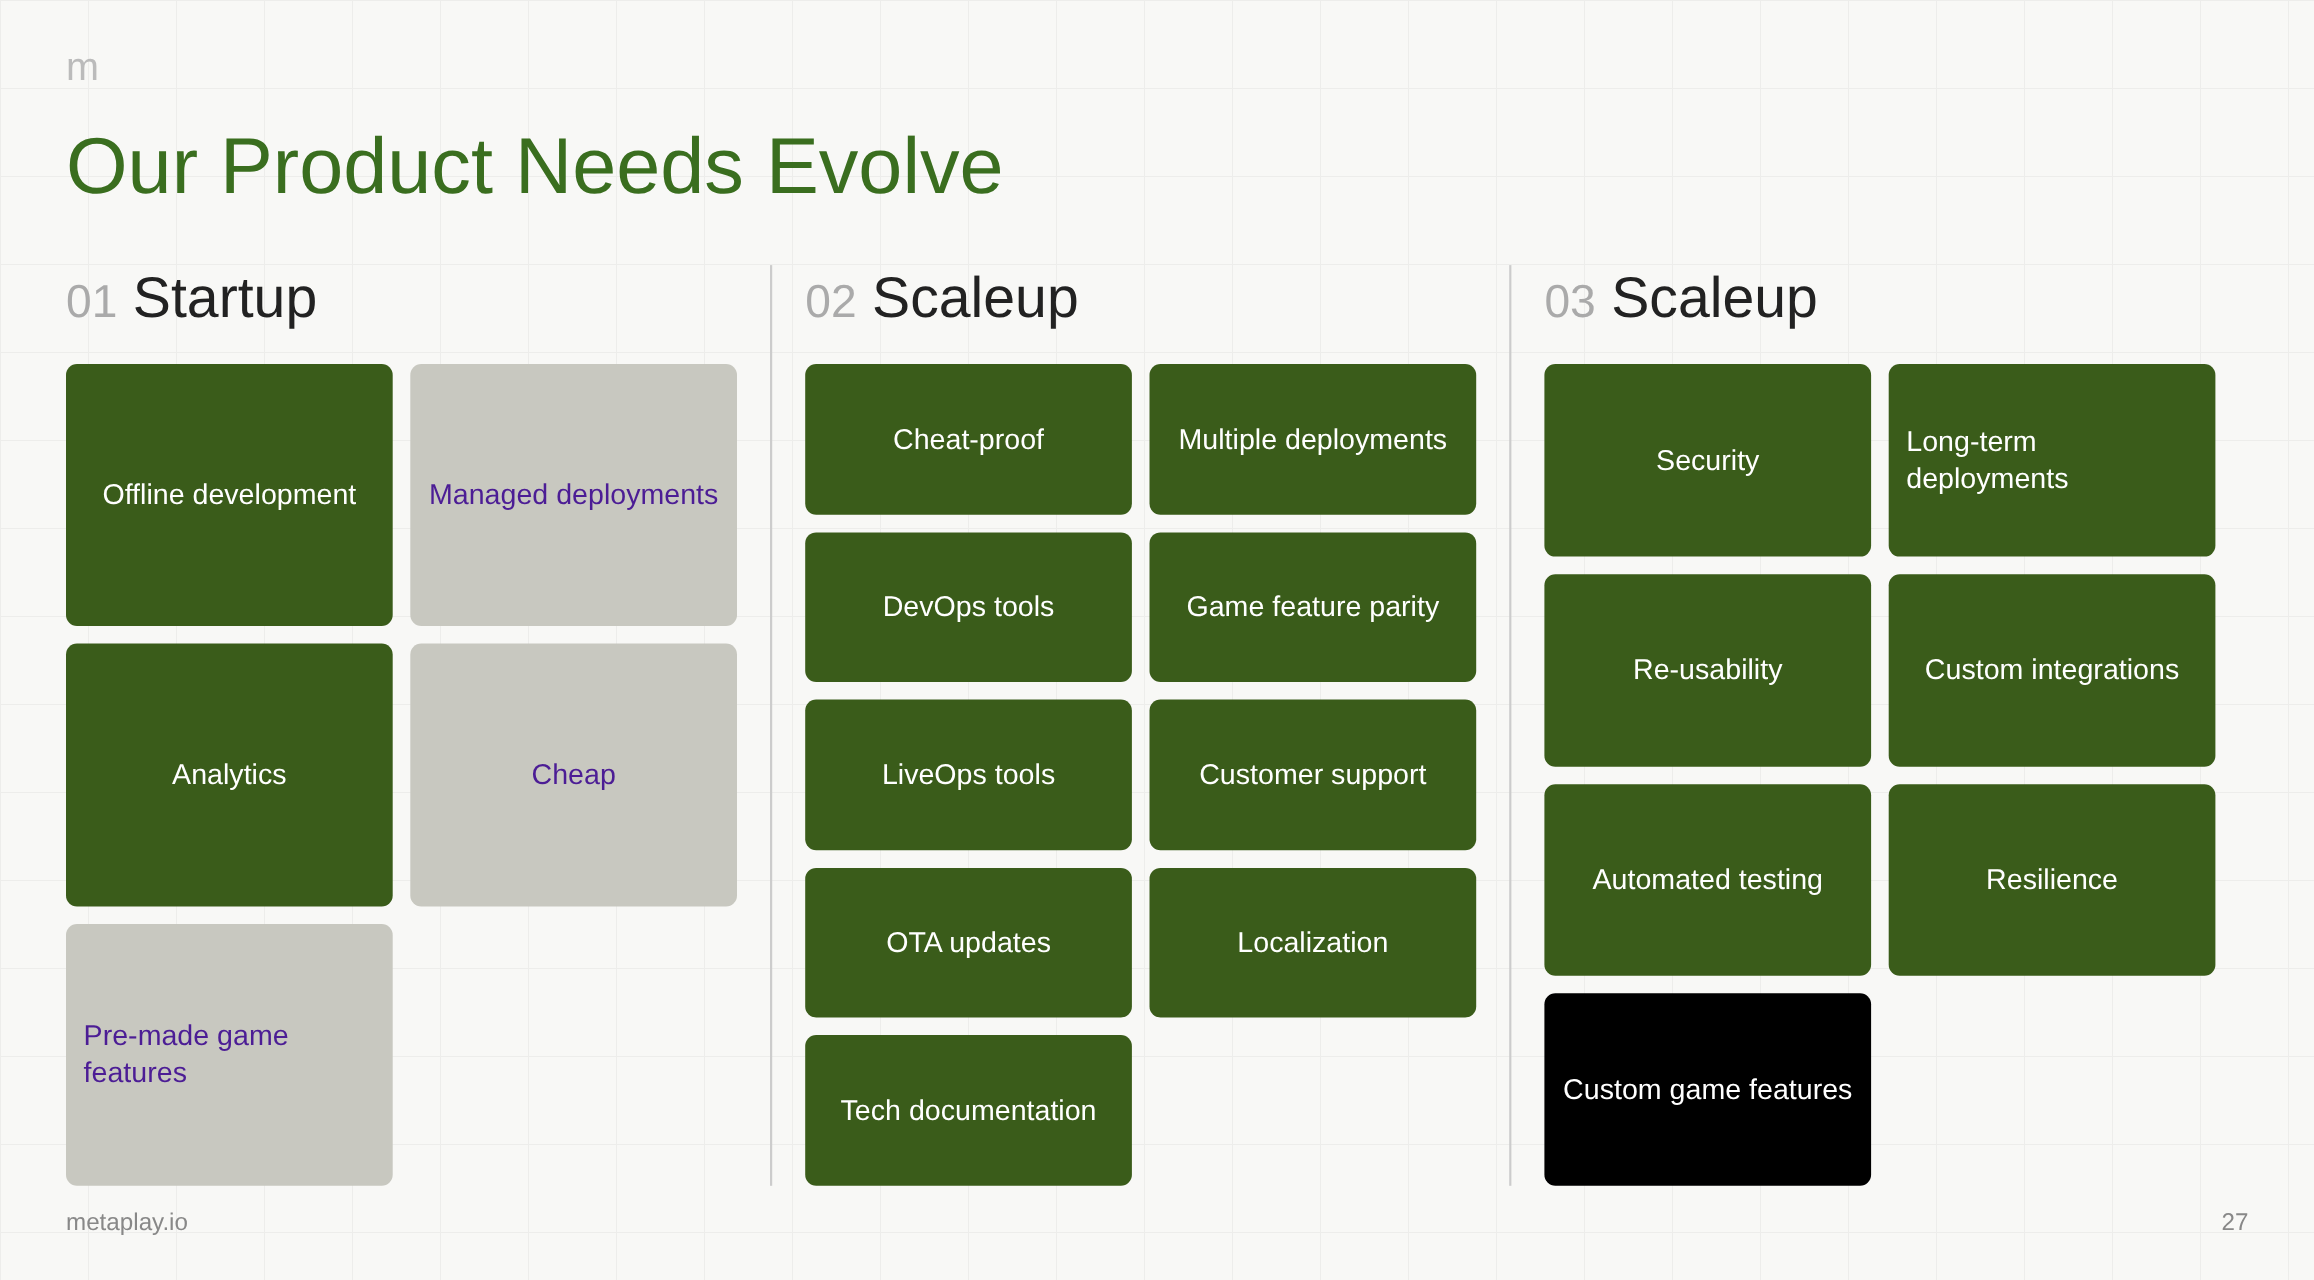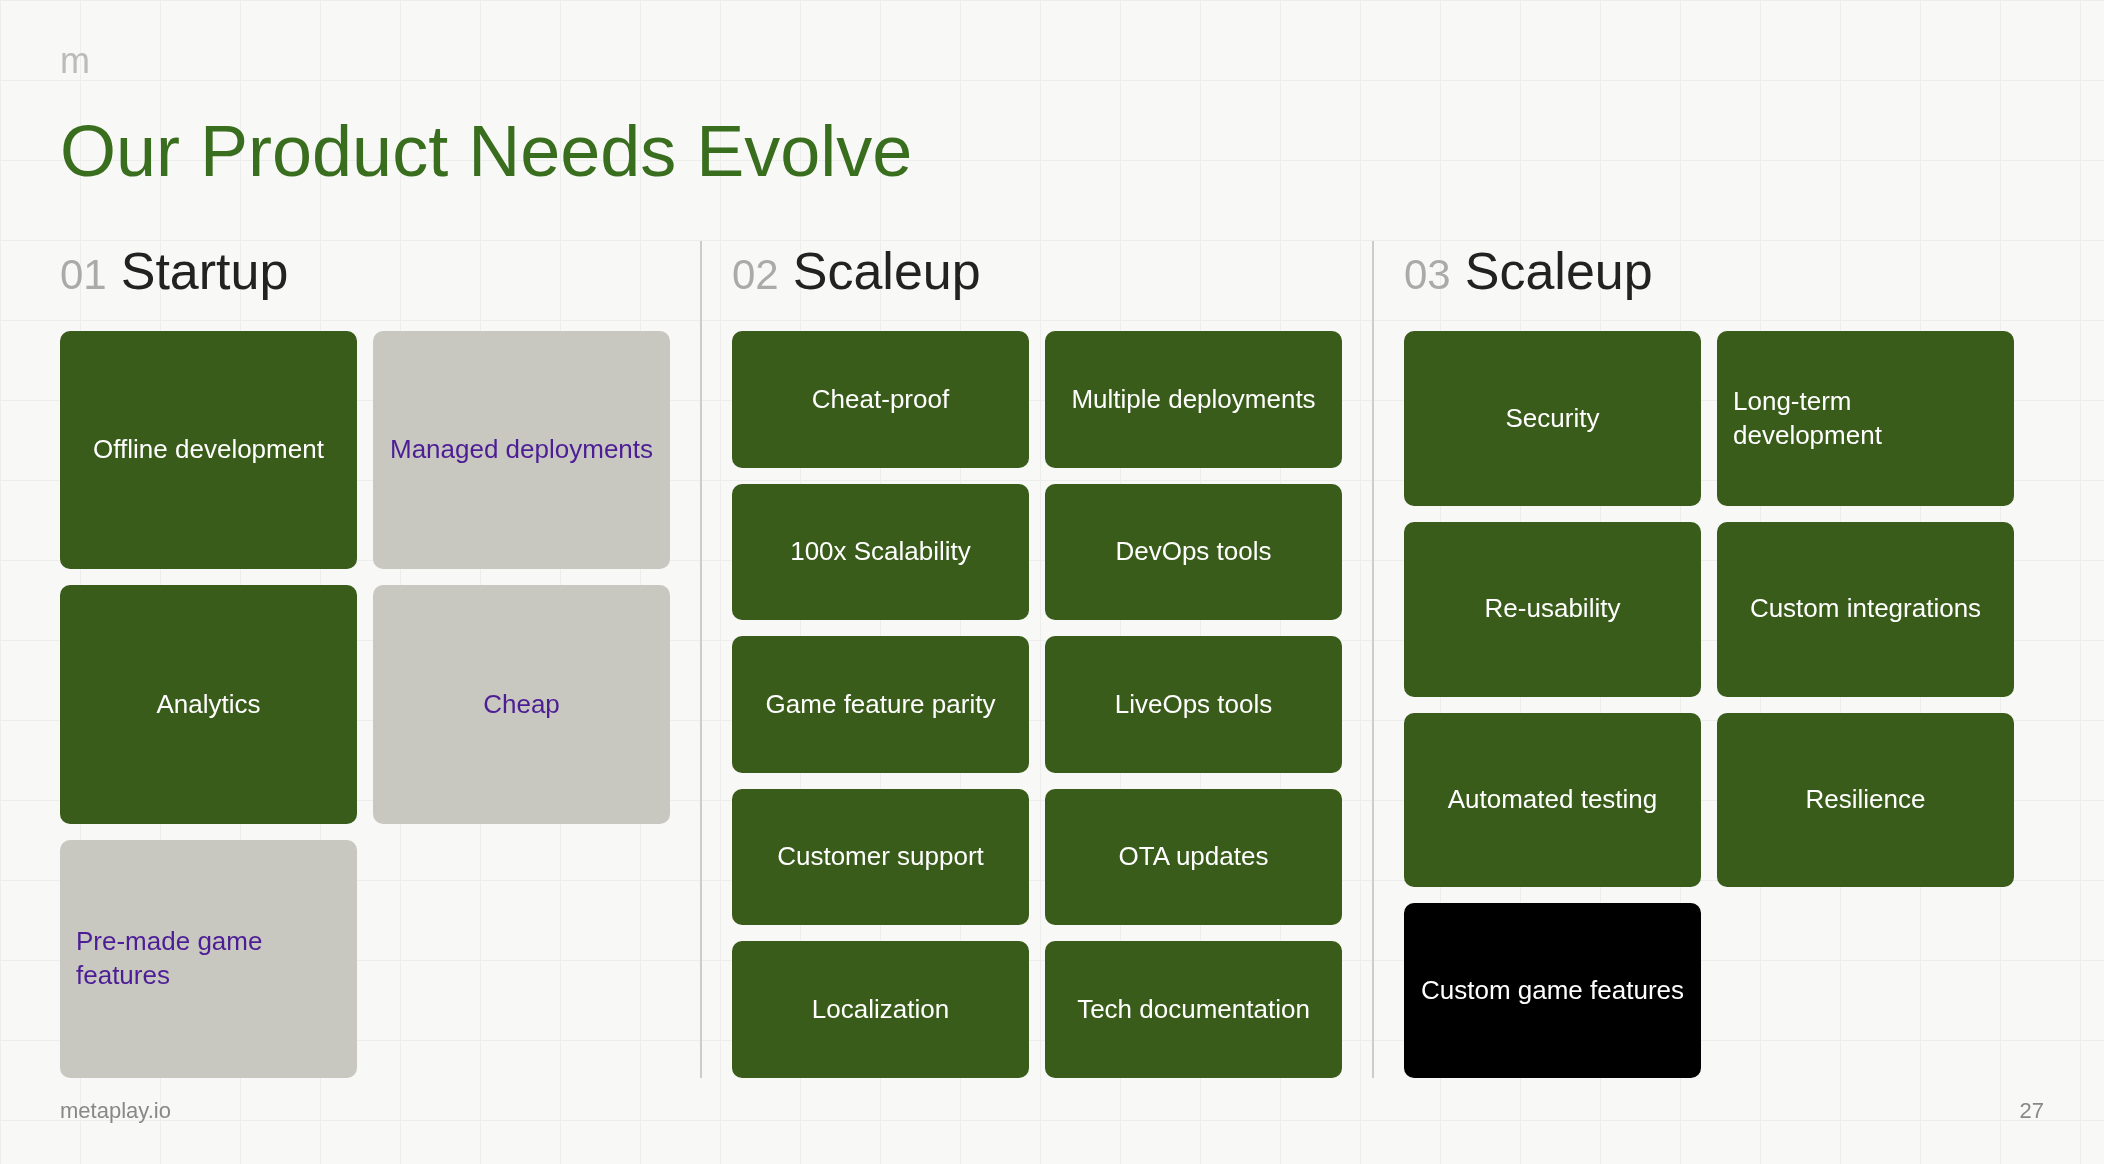--- a/index.html
+++ b/index.html
@@ -166,39 +166,38 @@
     </div>
 
     <div class="column">
       <div class="column-header">
         <span class="column-number">02</span>
         <span class="column-title">Scaleup</span>
       </div>
       <div class="grid">
         <div class="card card-green">Cheat-proof</div>
         <div class="card card-green">Multiple deployments</div>
-        <div class="card card-green">100x Scalability</div>
         <div class="card card-green">DevOps tools</div>
         <div class="card card-green">Game feature parity</div>
         <div class="card card-green">LiveOps tools</div>
         <div class="card card-green">Customer support</div>
         <div class="card card-green">OTA updates</div>
         <div class="card card-green">Localization</div>
         <div class="card card-green">Tech documentation</div>
       </div>
     </div>
 
     <div class="column">
       <div class="column-header">
         <span class="column-number">03</span>
         <span class="column-title">Scaleup</span>
       </div>
       <div class="grid">
         <div class="card card-green">Security</div>
-        <div class="card card-green">Long-term development</div>
+        <div class="card card-green">Long-term deployments</div>
         <div class="card card-green">Re-usability</div>
         <div class="card card-green">Custom integrations</div>
         <div class="card card-green">Automated testing</div>
         <div class="card card-green">Resilience</div>
         <div class="card card-orange">Custom game features</div>
       </div>
     </div>
 
   </div>
 

